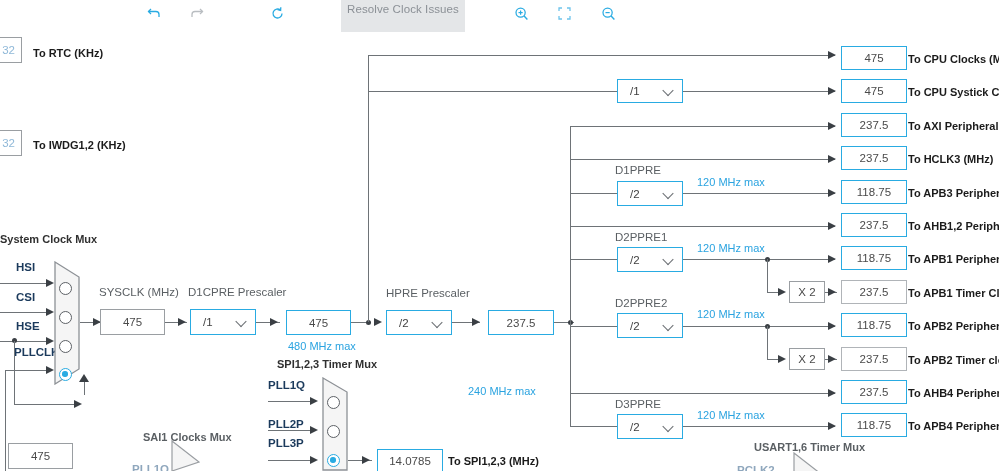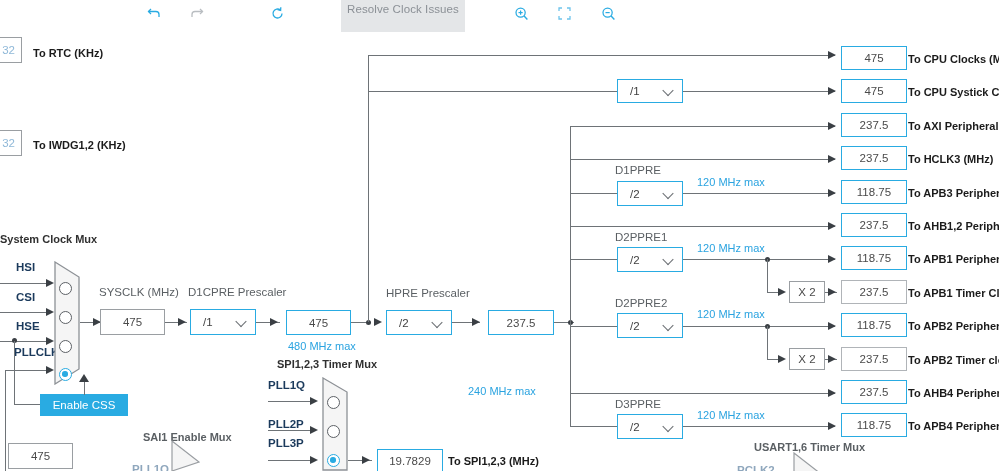--- a/index.html
+++ b/index.html
@@ -163,21 +163,20 @@
   <div class="muxbody" style="left:54px;top:261px;">
     <svg width="26" height="124" viewBox="0 0 26 124">
       <polygon points="1,1 25,16 25,108 1,123" fill="#f5f5f5" stroke="#8d9196" stroke-width="1.3"></polygon>
     </svg>
   </div>
   <div class="radio" style="left:59px;top:282px;"></div>
   <div class="radio" style="left:59px;top:311px;"></div>
   <div class="radio" style="left:59px;top:340px;"></div>
   <div class="radio on" style="left:59px;top:368px;"></div>
 
-  <div class="css-btn" style="left:40px;top:394px;width:88px;height:22px;">Enable CSS</div>
   <div class="line v" style="left:84px;top:381px;height:14px;"></div>
   <div style="position:absolute;left:79px;top:374px;width:0;height:0;
        border-left:5px solid transparent;border-right:5px solid transparent;border-bottom:8px solid #3a3f44;"></div>
 
   <div class="line h" style="left:80px;top:322px;width:22px;"></div>
   <div class="arrow" style="left:93px;top:318px;"></div>
 
   <div class="lbl grey" style="left:99px;top:286px;">SYSCLK (MHz)</div>
   <div class="vbox plain" style="left:100px;top:309px;width:65px;height:26px;">
     <span>475</span>
@@ -372,25 +371,25 @@
       <polygon points="1,1 25,15 25,93 1,93" fill="#f5f5f5" stroke="#8d9196" stroke-width="1.3"></polygon>
     </svg>
   </div>
   <div class="radio" style="left:327px;top:396px;"></div>
   <div class="radio" style="left:327px;top:425px;"></div>
   <div class="radio on" style="left:327px;top:454px;"></div>
 
   <div class="line h" style="left:348px;top:460px;width:24px;"></div>
   <div class="arrow" style="left:362px;top:456px;"></div>
   <div class="vbox" style="left:377px;top:449px;width:66px;height:23px;">
-    <span>19.7829</span>
+    <span>14.0785</span>
   </div>
   <div class="lbl dark" style="left:448px;top:455px;">To SPI1,2,3 (MHz)</div>
 
-  <div class="lbl mux" style="left:143px;top:431px;color:#5a5f63;">SAI1 Enable Mux</div>
+  <div class="lbl mux" style="left:143px;top:431px;color:#5a5f63;">SAI1 Clocks Mux</div>
   <div class="lbl navy" style="left:132px;top:463px;color:#8fa7bd;">PLL1Q</div>
   <div class="tri" style="left:171px;top:440px;">
     <svg width="30" height="31" viewBox="0 0 30 31">
       <polygon points="1,1 28,22 1,31" fill="#f5f5f5" stroke="#9a9ea2" stroke-width="1.2"></polygon>
     </svg>
   </div>
 
   <div class="vbox plain" style="left:8px;top:443px;width:65px;height:26px;">
     <span>475</span>
   </div>

